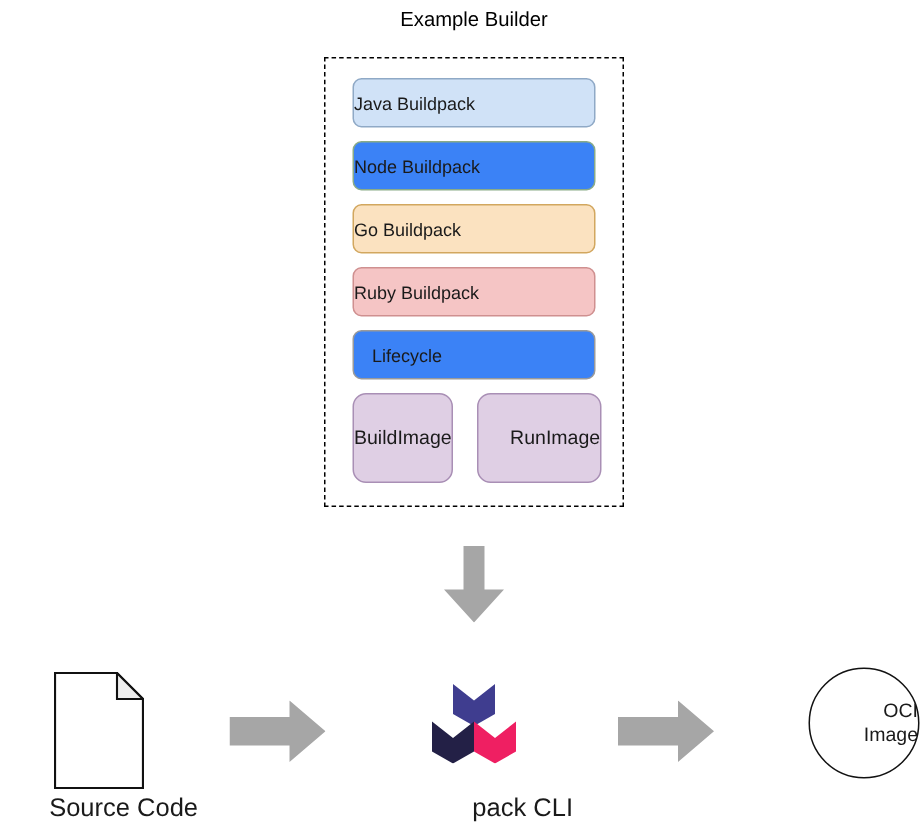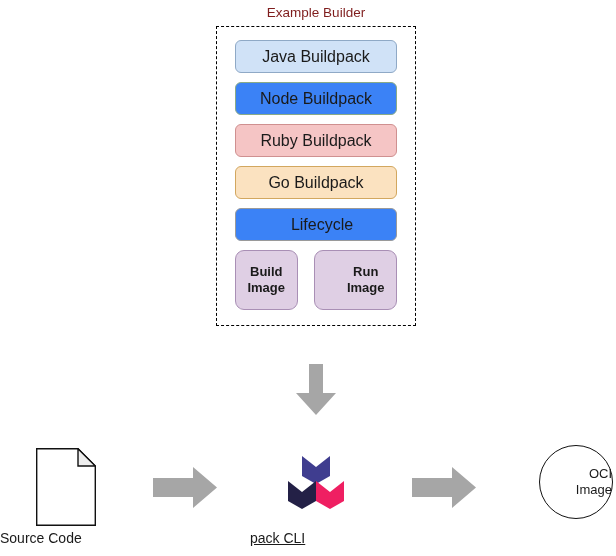--- a/index.html
+++ b/index.html
@@ -20,82 +20,80 @@
   #builder-group {
     position: absolute;
     left: 216px;
     top: 4px;
     width: 200px;
   }
   #builder-title {
     text-align: center;
     font-size: 13.5px;
     line-height: 17px;
-    color: #7f1d1d;
-    margin-bottom: 5px;
+    color: #000000;
+    margin-bottom: 17px;
     white-space: nowrap;
   }
   #builder-box {
     position: relative;
     border: 1.6px dashed #000000;
     box-sizing: border-box;
     height: 300px;
     padding: 13px 18px 0 18px;
   }
 
   .bp-row {
     height: 33px;
     border-radius: 6px;
     box-sizing: border-box;
     display: flex;
     align-items: center;
-    justify-content: center;
-    font-size: 16px;
+    font-size: 12px;
     margin-bottom: 9px;
     border-width: 1px;
     border-style: solid;
   }
 
   
   .img-row {
     display: flex;
     gap: 16px;
     margin-top: 3px;
   }
   .img-box {
     flex: 1;
     height: 60px;
     border-radius: 9px;
     box-sizing: border-box;
     display: flex;
-    flex-direction: column;
+    flex-direction: row;
     align-items: center;
     justify-content: center;
     font-size: 13px;
     line-height: 16px;
     border-width: 1px;
     border-style: solid;
-    font-weight: bold;
   }
 
   
   #down-arrow {
     position: absolute;
     left: 296px;
     top: 364px;
     width: 40px;
     height: 51px;
   }
 
   
   .bottom-label {
     position: absolute;
-    font-size: 14px;
+    font-size: 17px;
     line-height: 17px;
-    text-align: left;
+    text-align: right;
     white-space: nowrap;
   }
 
   
   #source-code-icon {
     position: absolute;
     left: 36px;
     top: 448px;
     width: 60px;
     height: 78px;
@@ -112,21 +110,21 @@
   }
 
   
   #pack-logo {
     position: absolute;
     left: 287px;
     top: 454px;
     width: 58px;
     height: 55px;
   }
-  #pack-cli-label { left: 250px; top: 530px; width: 132px; text-decoration: underline; }
+  #pack-cli-label { left: 250px; top: 530px; width: 132px; }
 
   
   #arrow-2 {
     position: absolute;
     left: 412px;
     top: 467px;
     width: 64px;
     height: 41px;
   }
 
@@ -159,26 +157,26 @@
   <div id="builder-box">
 
     <div class="bp-row" style="background: rgb(208, 226, 247); border-color: rgb(143, 169, 198);">
       <span>Java Buildpack</span>
     </div>
 
     <div class="bp-row" style="background: #3b82f6; border-color: rgb(138, 171, 135);">
       <span>Node Buildpack</span>
     </div>
 
+    <div class="bp-row" style="background: rgb(251, 226, 192); border-color: rgb(210, 167, 95);">
+      <span>Go Buildpack</span>
+    </div>
+
     <div class="bp-row" style="background: rgb(245, 197, 197); border-color: rgb(207, 144, 144);">
       <span>Ruby Buildpack</span>
-    </div>
-
-    <div class="bp-row" style="background: rgb(251, 226, 192); border-color: rgb(210, 167, 95);">
-      <span>Go Buildpack</span>
     </div>
 
     <div class="bp-row" style="background: #3b82f6; border-color: rgb(154, 154, 154); padding-left: 12px;">
       <span>Lifecycle</span>
     </div>
 
     <div class="img-row">
       <div class="img-box" style="background: rgb(223, 207, 228); border-color: rgb(169, 143, 181);">
         <span>Build</span>
         <span>Image</span>

